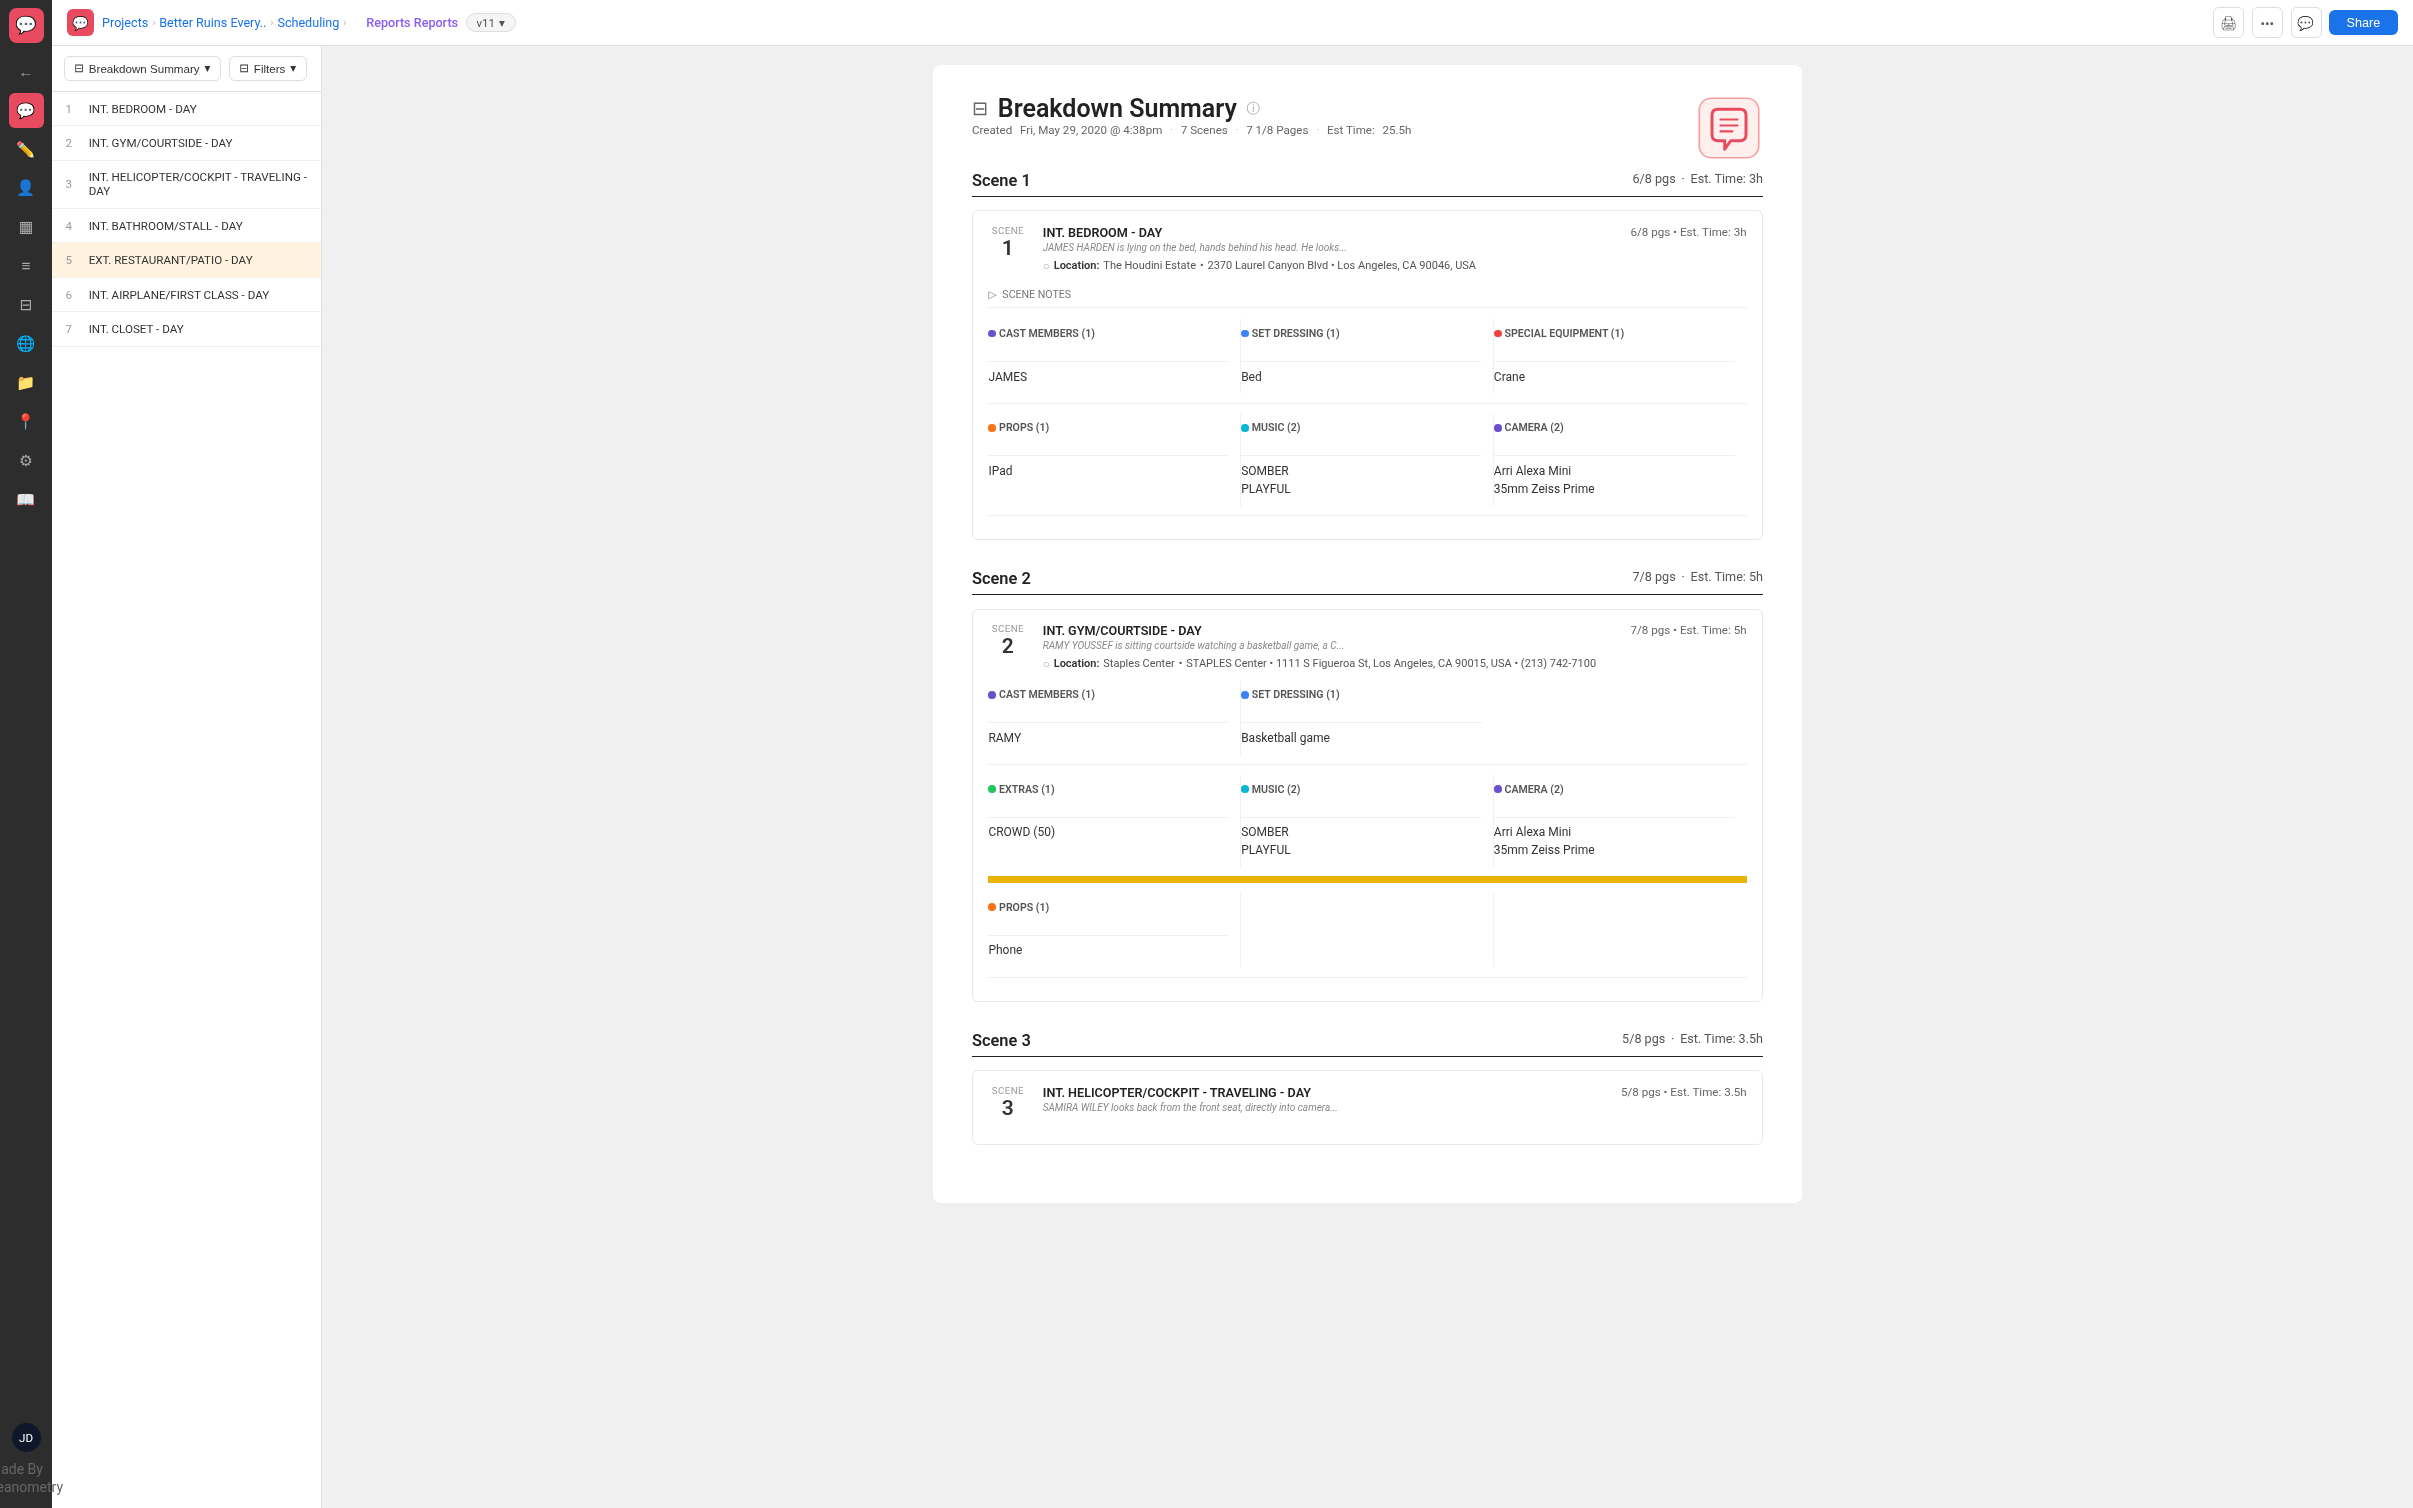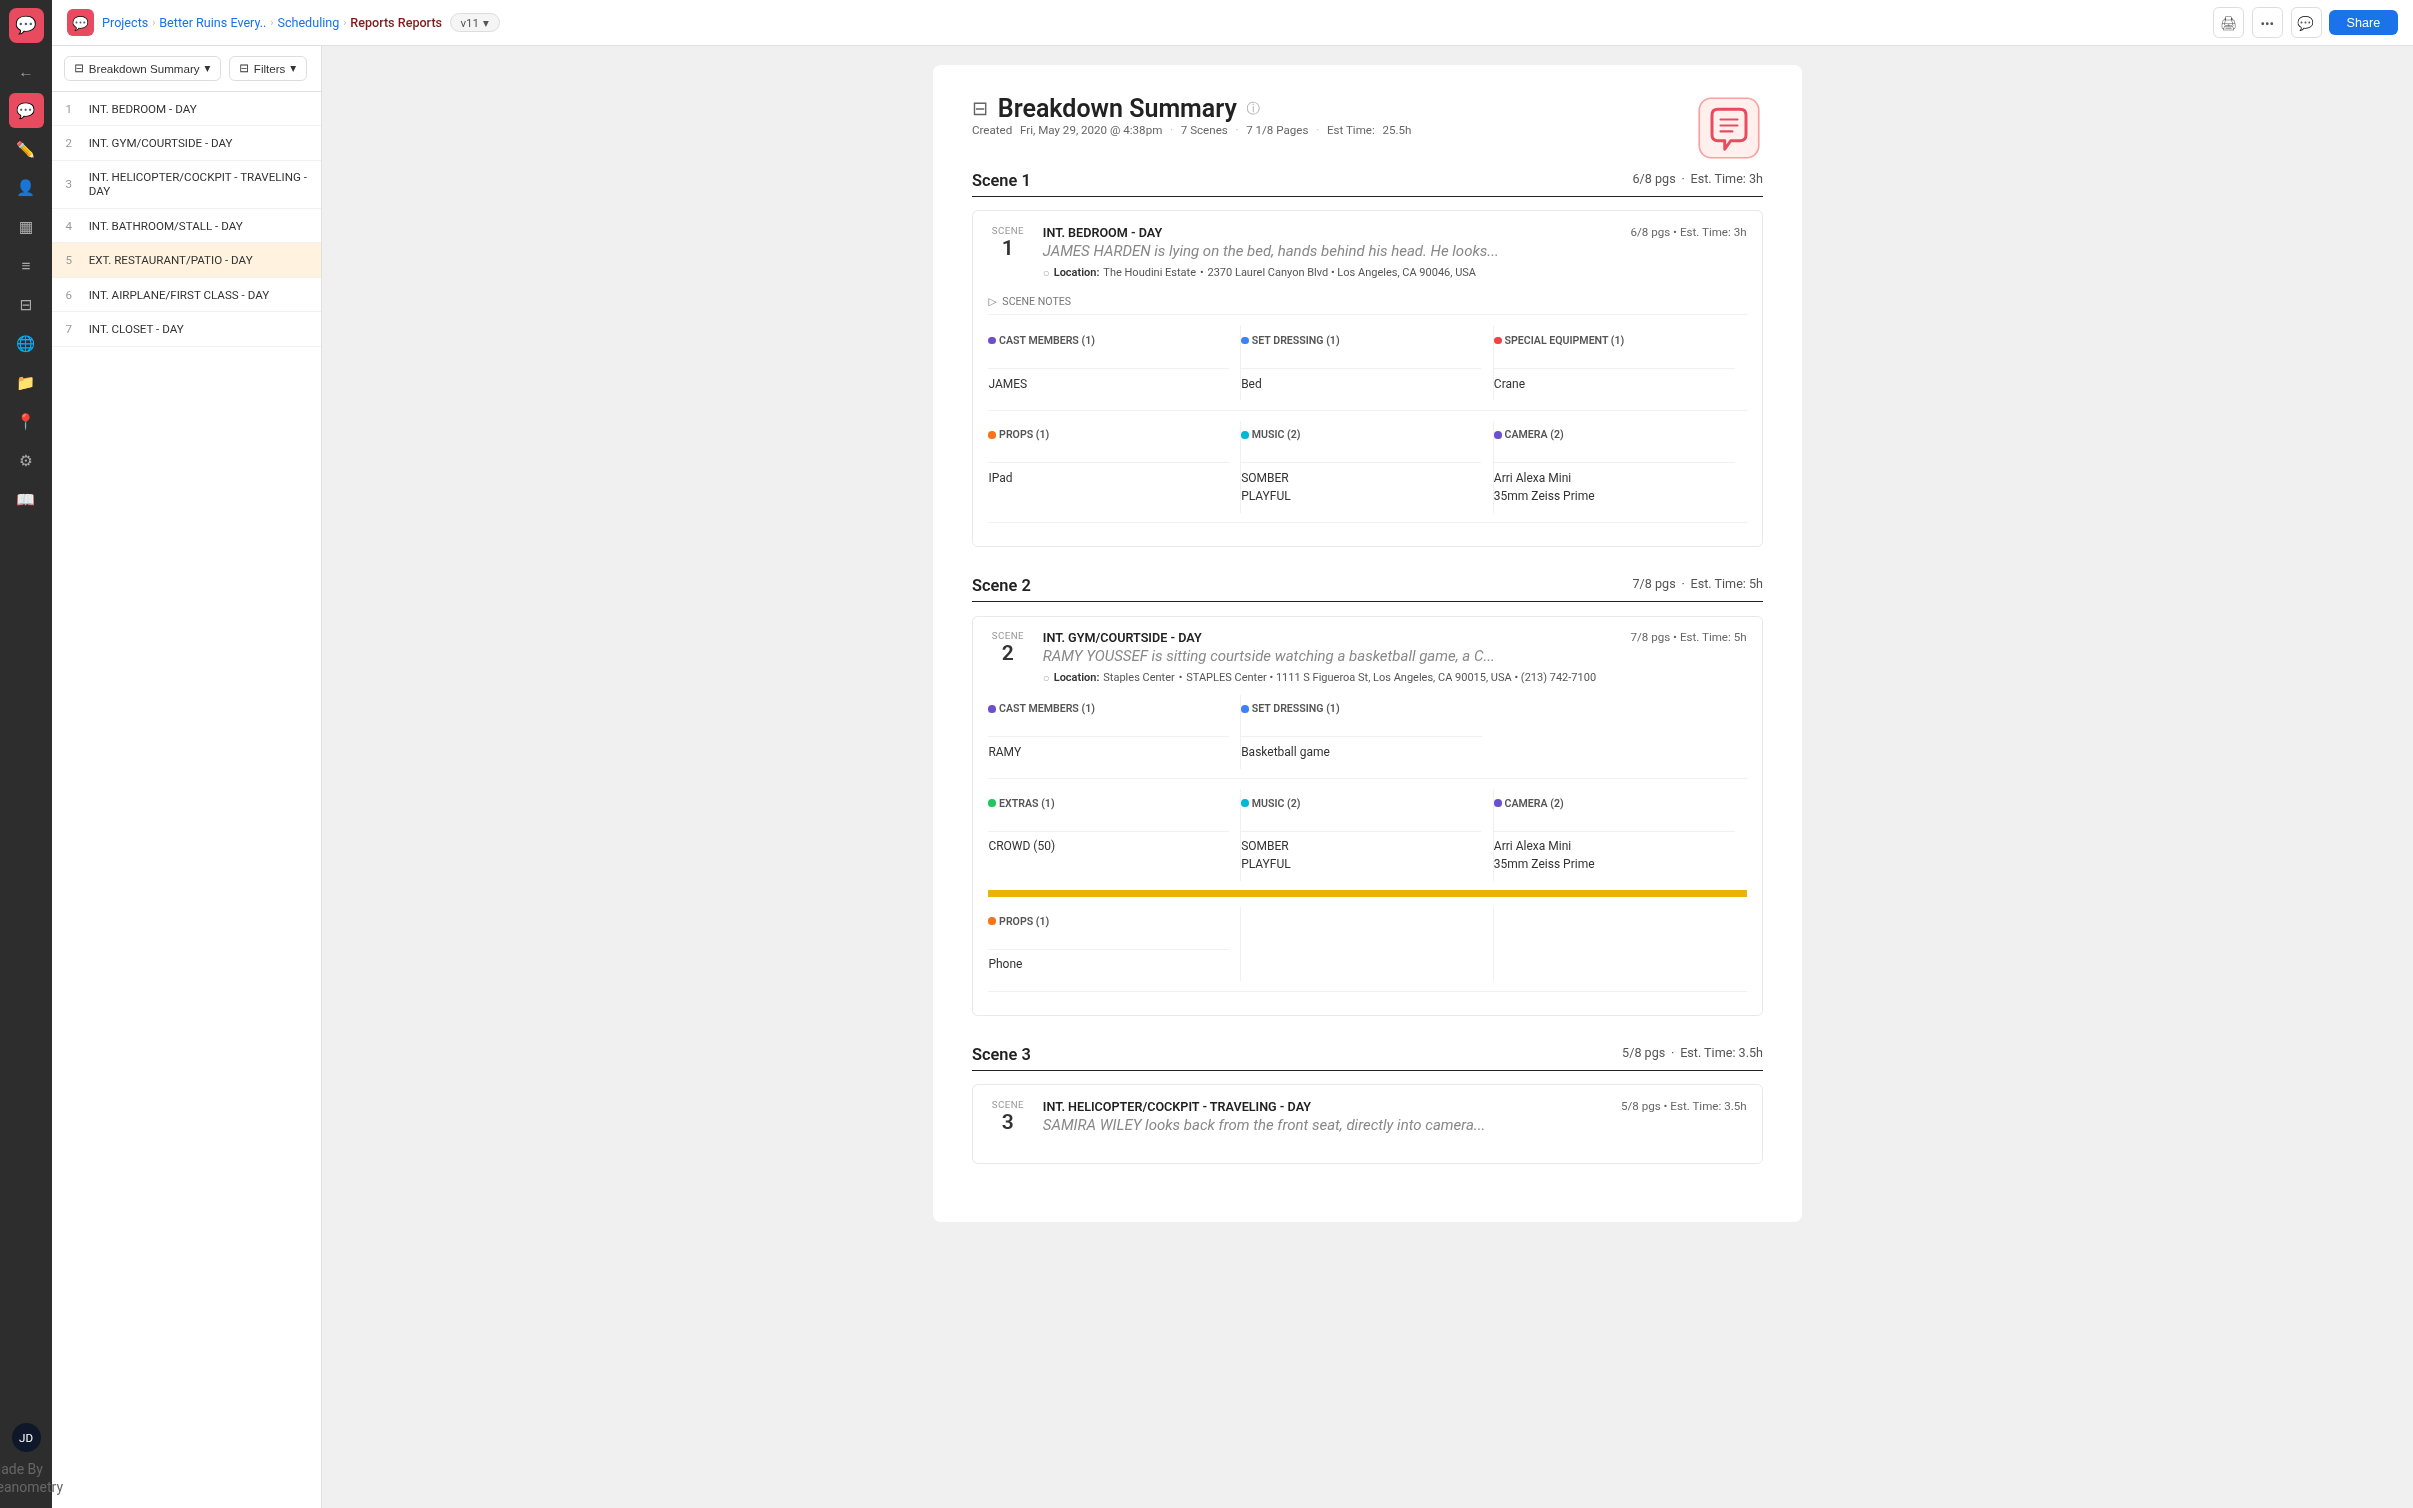--- a/index.html
+++ b/index.html
@@ -93,21 +93,21 @@
     }
     .breadcrumb {
       display: flex;
       align-items: center;
       gap: 3.9px;
       font-size: 12.6px;
       color: #666;
     }
     .breadcrumb .sep { color: #bbb; font-size: 10.6px; }
     .breadcrumb .link { color: #1a73e8; cursor: pointer; }
-    .breadcrumb .current { color: #7f1d1d; font-weight: 500; }
+    .breadcrumb .current { color: #8b5cf6; font-weight: 500; margin-left: 16px; }
     .version-badge {
       background: #f5f5f5;
       border: 1px solid #ddd;
       border-radius: 11.6px;
       padding: 1.9px 9.7px;
       font-size: 11.6px;
       color: #555;
       cursor: pointer;
       display: flex;
       align-items: center;
@@ -311,21 +311,21 @@
     .scene-card-info {
       flex: 1;
     }
     .scene-card-title {
       font-size: 12.6px;
       font-weight: 600;
       color: #222;
       margin-bottom: 1.9px;
     }
     .scene-card-desc {
-      font-size: 15px;
+      font-size: 10px;
       color: #888;
       font-style: italic;
       margin-bottom: 5.8px;
     }
     .scene-card-meta-right {
       font-size: 11.6px;
       color: #666;
       margin-left: auto;
       white-space: nowrap;
     }

